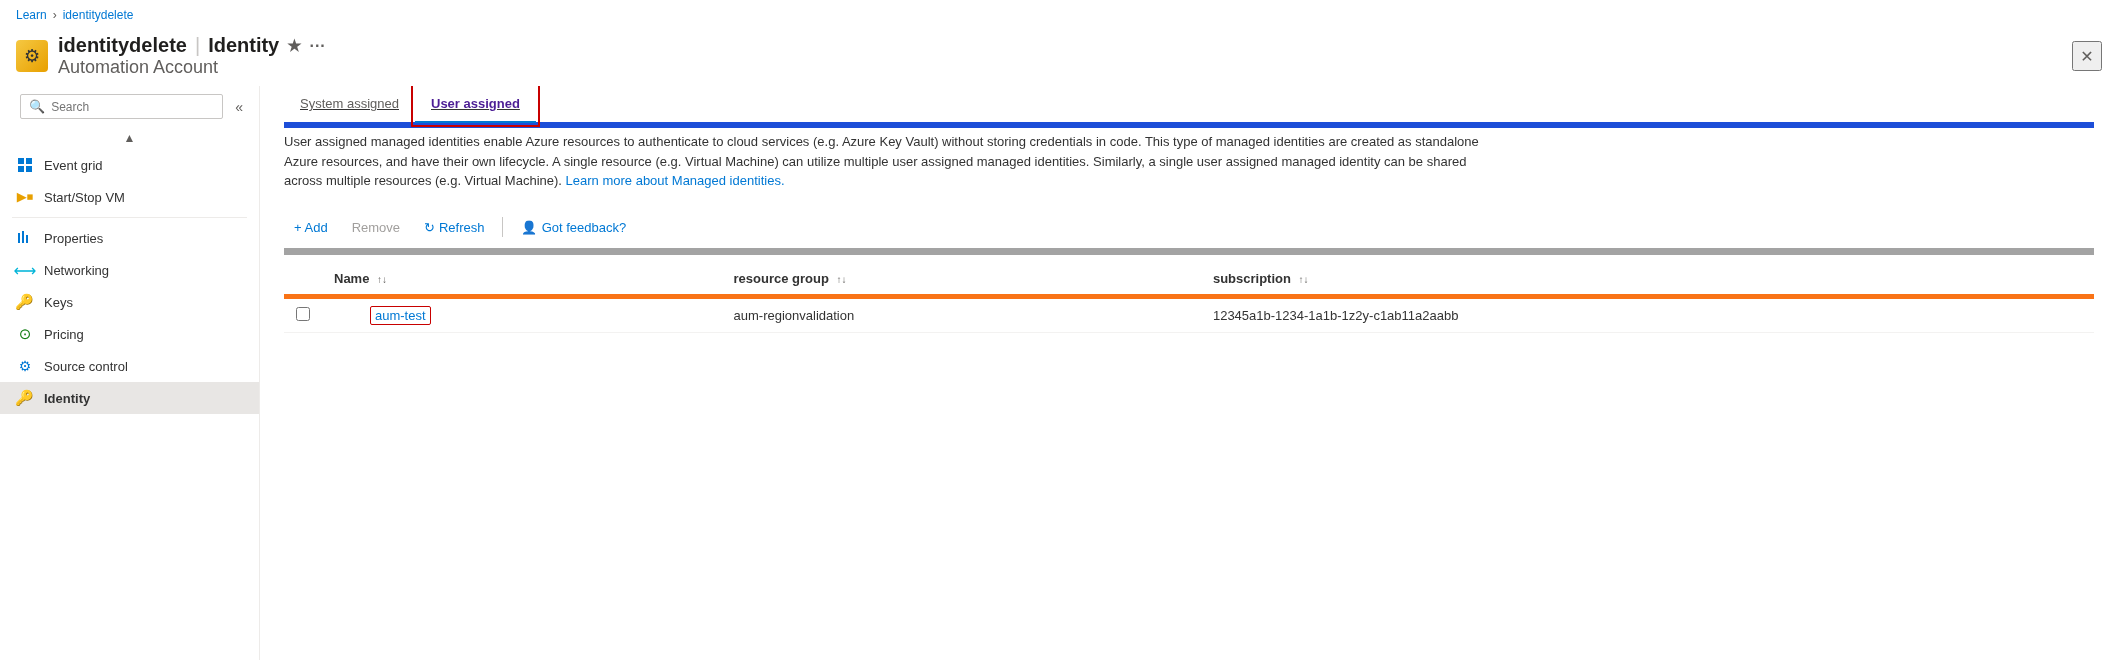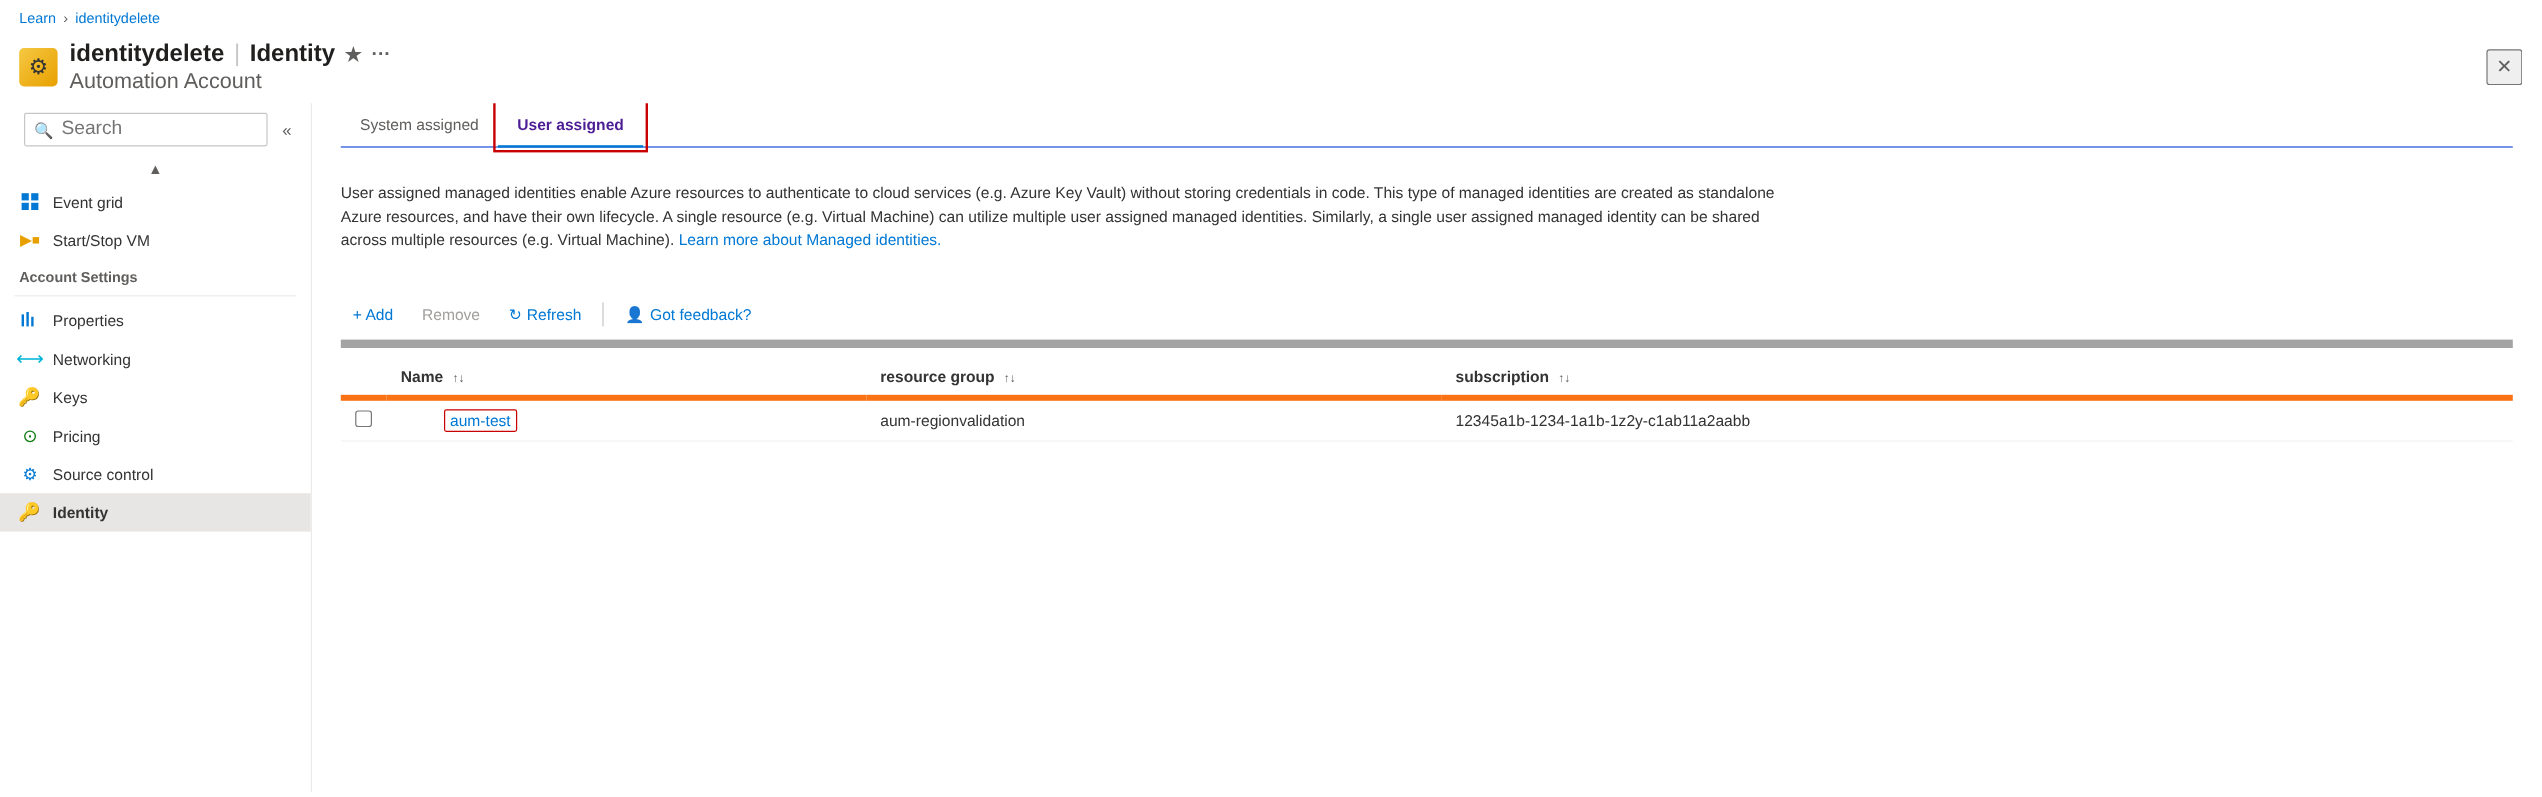--- a/index.html
+++ b/index.html
@@ -54,21 +54,21 @@
       overflow-y: auto;
     }
     .search-box {
       margin: 8px 12px;
       display: flex; align-items: center;
       border: 1px solid #c8c6c4; border-radius: 2px;
       padding: 4px 8px; gap: 6px;
       background: #fff;
     }
     .search-box input {
-      border: none; outline: none; font-size: 16px; width: 100%; color: #15803d;
+      border: none; outline: none; font-size: 12px; width: 100%; color: #15803d;
     }
     .search-icon { color: #605e5c; font-size: 13px; }
     .chevron-left {
       margin-left: auto; margin-right: 8px;
       color: #605e5c; font-size: 14px; cursor: pointer;
     }
     .scroll-indicator {
       display: flex; justify-content: center;
       color: #605e5c; font-size: 12px; padding: 4px 0;
     }
@@ -88,37 +88,38 @@
     .sidebar-item.active { background: #e8e6e4; font-weight: 600; }
     .sidebar-item-icon { width: 18px; height: 18px; display: flex; align-items: center; justify-content: center; flex-shrink: 0; }
 
     
     .content-area {
       flex: 1; padding: 0 24px 24px 24px; overflow-y: auto;
     }
 
     
     .tabs {
-      display: flex; border-bottom: 1px solid #1d4ed8;
-      margin-bottom: 28px;
+      display: flex; border-bottom: 6px solid #1d4ed8;
+      margin-bottom: 4px;
+      text-decoration: underline;
     }
     .tab {
       padding: 10px 16px; cursor: pointer; font-size: 13px;
       color: #605e5c; border-bottom: 2px solid transparent;
       margin-bottom: -1px;
     }
     .tab.active {
       color: #4c1d95; border-bottom: 2px solid #0078d4; font-weight: 600;
       outline: 2px solid #c80000; outline-offset: 2px;
     }
 
     
     .description {
       font-size: 13px; color: #333; line-height: 1.5;
-      margin-bottom: 32px; max-width: 1200px;
+      margin-bottom: 16px; max-width: 1200px;
     }
     .description a { color: #0078d4; text-decoration: none; }
 
     
     .toolbar {
       display: flex; align-items: center; gap: 4px;
       padding: 8px 0; border-bottom: 7px solid #a3a3a3;
       margin-bottom: 8px;
     }
     .toolbar-btn {
@@ -211,21 +212,20 @@
       </div>
       <span>Event grid</span>
     </div>
     <div class="sidebar-item">
       <div class="sidebar-item-icon" style="color:#e8a000;">
         ▶⏹
       </div>
       <span>Start/Stop VM</span>
     </div>
 
-    <div class="sidebar-section-label">Account Settings</div>
     <div class="sidebar-divider"></div>
 
     <div class="sidebar-item">
       <div class="sidebar-item-icon icon-blue">
         <svg width="16" height="16" viewBox="0 0 16 16">
             <rect x="1" y="3" width="2" height="10" fill="#0078d4"></rect>
             <rect x="5" y="1" width="2" height="12" fill="#0078d4"></rect>
             <rect x="9" y="5" width="2" height="8" fill="#0078d4"></rect>
           </svg>
       </div>

